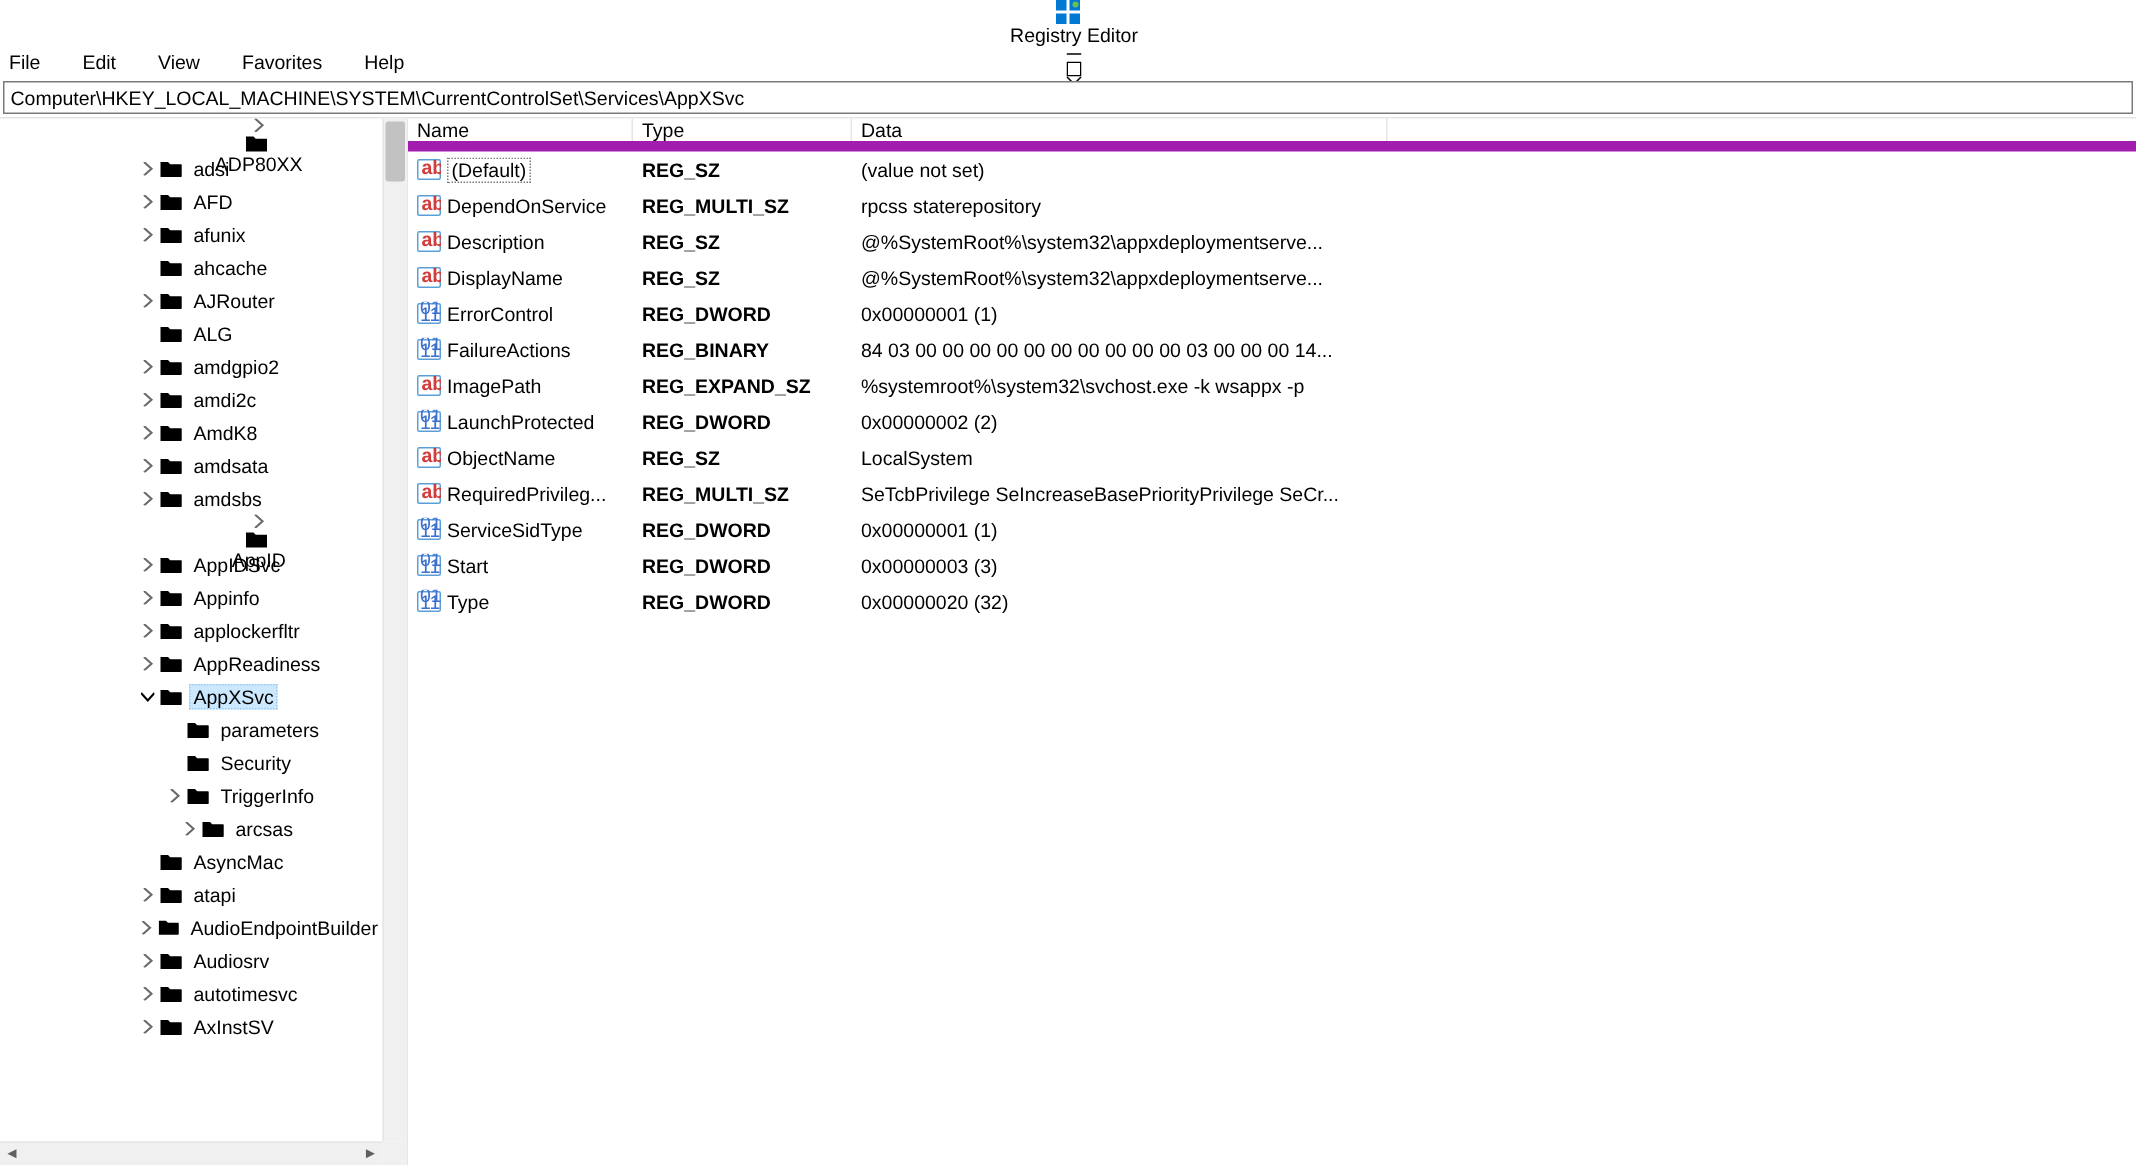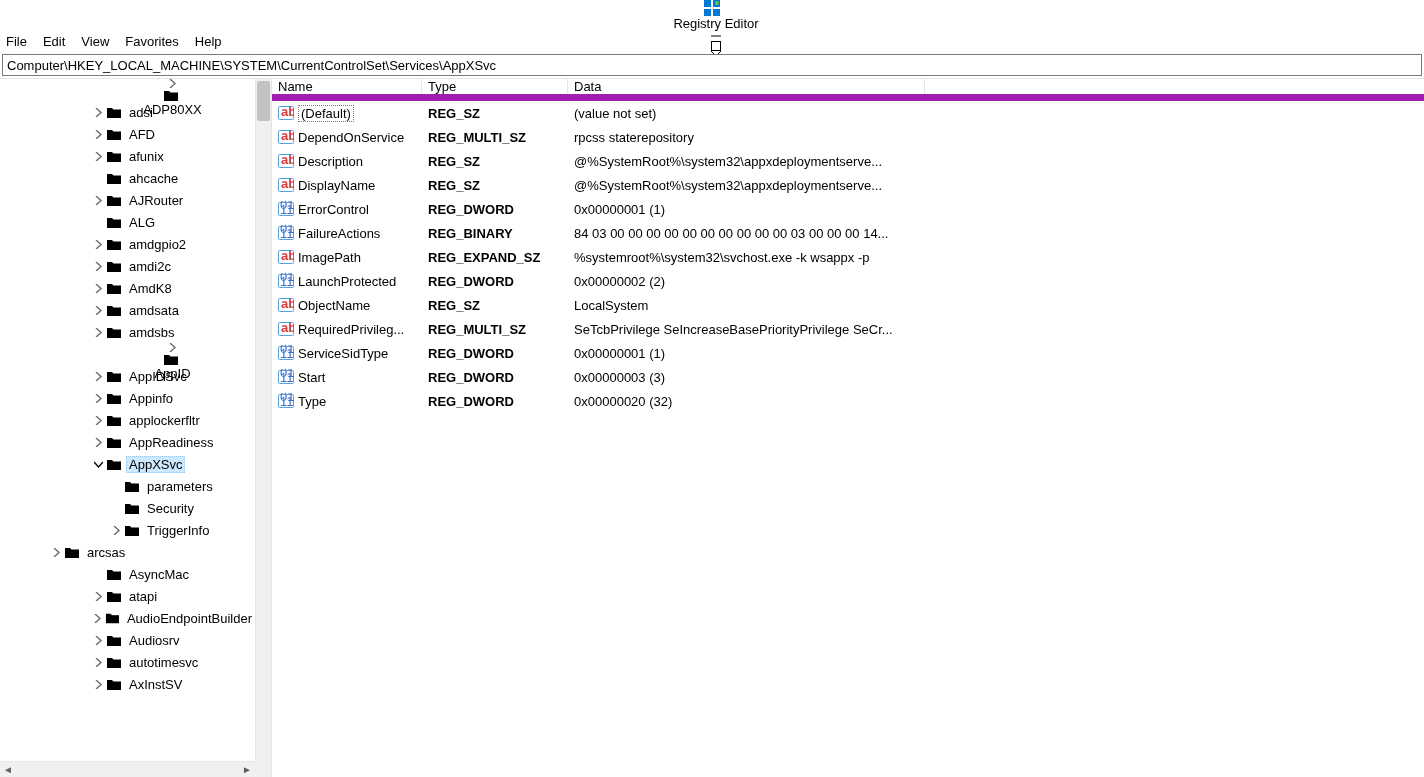--- a/index.html
+++ b/index.html
@@ -7,21 +7,21 @@
 
 
 .titlebar { height: 30px; display: flex; align-items: center; padding-left: 8px; border-bottom: 1px solid #fff; flex-direction: column; }
 .app-icon { width: 16px; height: 16px; margin-right: 8px; display: inline-block; }
 .title-text { flex: 0 1 auto; }
 .titlebar-spacer { flex: 1; }
 .win-btn { width: 46px; height: 30px; display: flex; align-items: center; justify-content: center; }
 .win-btn svg { width: 10px; height: 10px; }
 
 
-.menubar { height: 22px; display: flex; align-items: center; padding-left: 6px; gap: 16px; }
+.menubar { height: 22px; display: flex; align-items: center; padding-left: 6px; gap: 28px; }
 .menubar span { cursor: default; }
 
 
 .addressbar-wrap { padding: 2px; }
 .addressbar { width: 100%; height: 22px; border: 1px solid #7a7a7a; padding: 2px 4px; font-family: "Segoe UI", Tahoma, sans-serif; font-size: 13px; outline: none; }
 
 
 .main { display: flex; height: calc(777px - 30px - 22px - 26px); border-top: 1px solid #e5e5e5; }
 .tree-pane { width: 272px; border-right: 1px solid #e5e5e5; position: relative; overflow: hidden; }
 .tree-inner { position: absolute; top: 0; left: 0; right: 16px; bottom: 16px; overflow: hidden; }
@@ -339,21 +339,21 @@
           <span class="chev">
             <svg viewBox="0 0 9 9">
               <use href="#chev-right-g"></use>
             </svg>
           </span>
           <span class="folder-icon"><svg class="folder-svg" viewBox="0 0 16 14">
               <use href="#folder-g"></use>
             </svg></span>
           <span class="label-box">TriggerInfo</span>
         </div>
-        <div class="tree-row" style="padding-left: 48px;">
+        <div class="tree-row" style="padding-left: 118px;">
           <span class="chev">
             <svg viewBox="0 0 9 9">
               <use href="#chev-right-g"></use>
             </svg>
           </span>
           <span class="folder-icon"><svg class="folder-svg" viewBox="0 0 16 14">
               <use href="#folder-g"></use>
             </svg></span>
           <span class="label-box">arcsas</span>
         </div>

